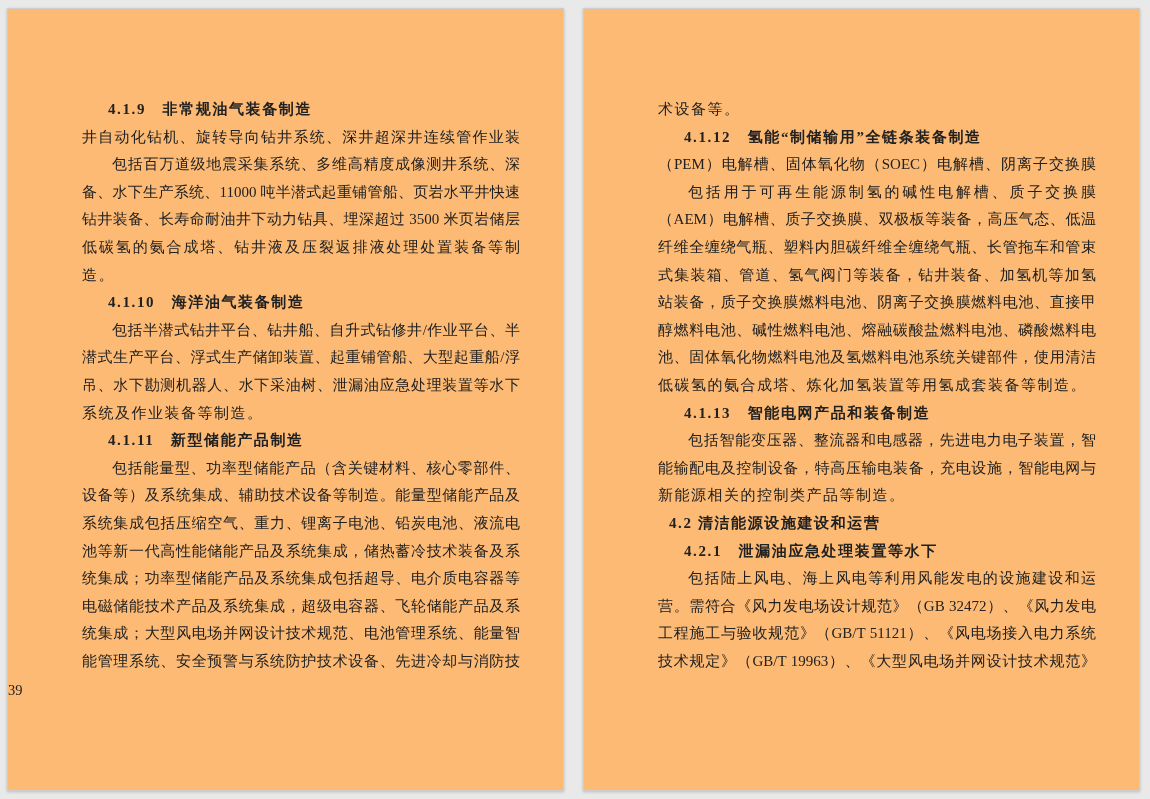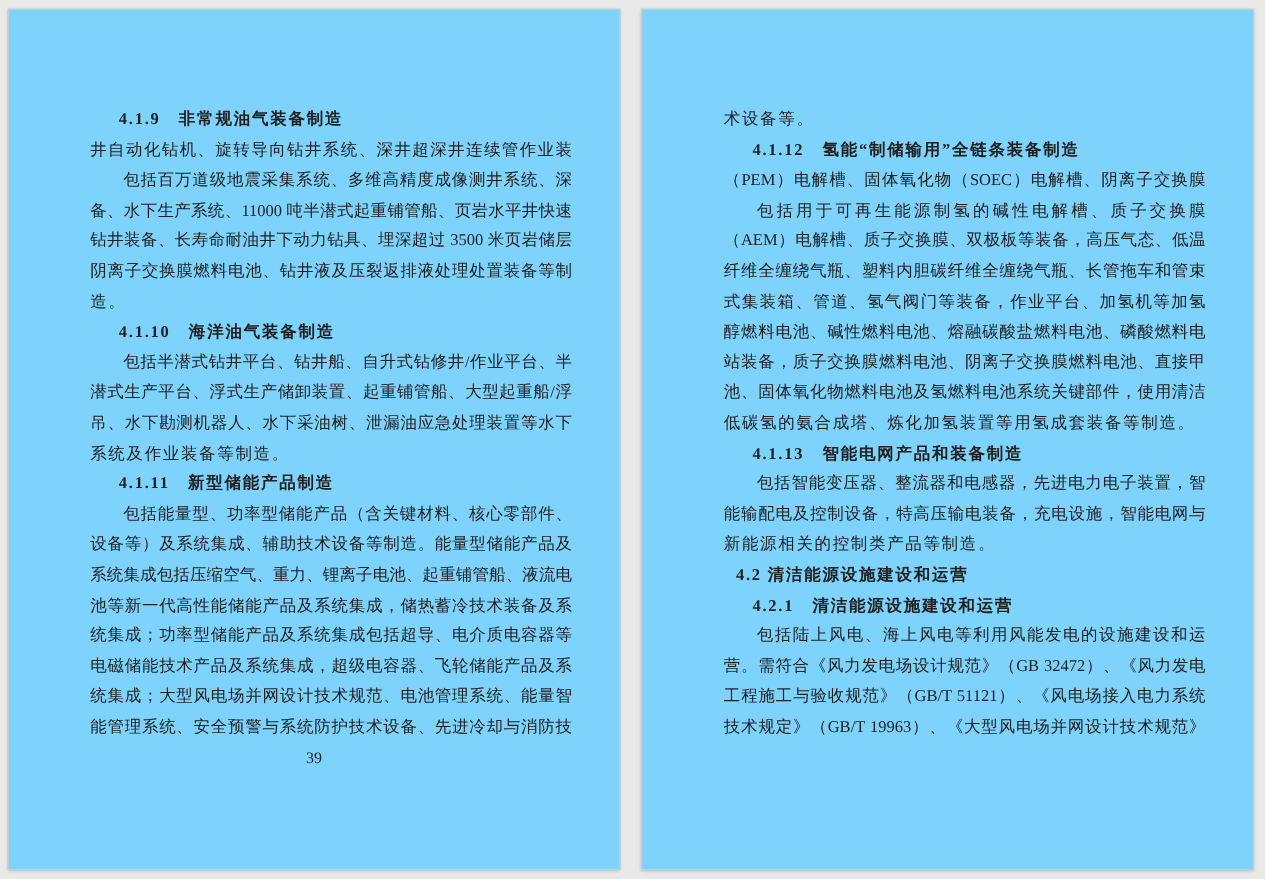--- a/index.html
+++ b/index.html
@@ -17,21 +17,21 @@
     height: 799px;
     padding: 8px 0 0 7px;
     display: flex;
     gap: 19px;
     background: #e9e9e9;
   }
   .page {
     box-sizing: border-box;
     width: 557px;
     height: 783px;
-    background: #7dd3fc;
+    background: #fdba74;
     border: 1px solid #cdcdcd;
     box-shadow: 0 1px 3px rgba(0,0,0,0.20);
     position: relative;
     flex: 0 0 auto;
     overflow: hidden;
   }
   .page-content {
     box-sizing: content-box;
     width: 438px;
     padding: 87px 0 0 74px;
@@ -69,78 +69,77 @@
     padding-left: 26px;
     letter-spacing: 1.6px;
   }
   .ln.heading2 {
     font-weight: bold;
     padding-left: 11px;
     letter-spacing: 1.6px;
   }
   .page-footer {
     width: 100%;
-    text-align: center;
     margin-top: 5px;
     font-size: 14.5px;
     line-height: 20px;
     color: #222;
   }
 </style>
 </head>
 <body>
 
 <div class="viewer">
 
   <div class="page">
     <div class="page-content">
         <div class="ln heading">4.1.9　非常规油气装备制造</div>
         <div class="ln body">井自动化钻机、旋转导向钻井系统、深井超深井连续管作业装</div>
         <div class="ln body-first">包括百万道级地震采集系统、多维高精度成像测井系统、深</div>
         <div class="ln body">备、水下生产系统、11000 吨半潜式起重铺管船、页岩水平井快速</div>
         <div class="ln body">钻井装备、长寿命耐油井下动力钻具、埋深超过 3500 米页岩储层</div>
-        <div class="ln body">阴离子交换膜燃料电池、钻井液及压裂返排液处理处置装备等制</div>
+        <div class="ln body">低碳氢的氨合成塔、钻井液及压裂返排液处理处置装备等制</div>
         <div class="ln end">造。</div>
         <div class="ln heading">4.1.10　海洋油气装备制造</div>
         <div class="ln body-first">包括半潜式钻井平台、钻井船、自升式钻修井/作业平台、半</div>
         <div class="ln body">潜式生产平台、浮式生产储卸装置、起重铺管船、大型起重船/浮</div>
         <div class="ln body">吊、水下勘测机器人、水下采油树、泄漏油应急处理装置等水下</div>
         <div class="ln end">系统及作业装备等制造。</div>
         <div class="ln heading">4.1.11　新型储能产品制造</div>
         <div class="ln body-first">包括能量型、功率型储能产品（含关键材料、核心零部件、</div>
         <div class="ln body">设备等）及系统集成、辅助技术设备等制造。能量型储能产品及</div>
-        <div class="ln body">系统集成包括压缩空气、重力、锂离子电池、起重铺管船、液流电</div>
+        <div class="ln body">系统集成包括压缩空气、重力、锂离子电池、铅炭电池、液流电</div>
         <div class="ln body">池等新一代高性能储能产品及系统集成，储热蓄冷技术装备及系</div>
         <div class="ln body">统集成；功率型储能产品及系统集成包括超导、电介质电容器等</div>
         <div class="ln body">电磁储能技术产品及系统集成，超级电容器、飞轮储能产品及系</div>
         <div class="ln body">统集成；大型风电场并网设计技术规范、电池管理系统、能量智</div>
         <div class="ln body">能管理系统、安全预警与系统防护技术设备、先进冷却与消防技</div>
       </div>
     <div class="page-footer">39</div>
   </div>
 
   <div class="page">
     <div class="page-content">
         <div class="ln end">术设备等。</div>
         <div class="ln heading">4.1.12　氢能“制储输用”全链条装备制造</div>
         <div class="ln body">（PEM）电解槽、固体氧化物（SOEC）电解槽、阴离子交换膜</div>
         <div class="ln body-first">包括用于可再生能源制氢的碱性电解槽、质子交换膜</div>
         <div class="ln body">（AEM）电解槽、质子交换膜、双极板等装备，高压气态、低温</div>
         <div class="ln body">纤维全缠绕气瓶、塑料内胆碳纤维全缠绕气瓶、长管拖车和管束</div>
-        <div class="ln body">式集装箱、管道、氢气阀门等装备，作业平台、加氢机等加氢</div>
+        <div class="ln body">式集装箱、管道、氢气阀门等装备，钻井装备、加氢机等加氢</div>
+        <div class="ln body">站装备，质子交换膜燃料电池、阴离子交换膜燃料电池、直接甲</div>
         <div class="ln body">醇燃料电池、碱性燃料电池、熔融碳酸盐燃料电池、磷酸燃料电</div>
-        <div class="ln body">站装备，质子交换膜燃料电池、阴离子交换膜燃料电池、直接甲</div>
         <div class="ln body">池、固体氧化物燃料电池及氢燃料电池系统关键部件，使用清洁</div>
         <div class="ln end">低碳氢的氨合成塔、炼化加氢装置等用氢成套装备等制造。</div>
         <div class="ln heading">4.1.13　智能电网产品和装备制造</div>
         <div class="ln body-first">包括智能变压器、整流器和电感器，先进电力电子装置，智</div>
         <div class="ln body">能输配电及控制设备，特高压输电装备，充电设施，智能电网与</div>
         <div class="ln end">新能源相关的控制类产品等制造。</div>
         <div class="ln heading2">4.2 清洁能源设施建设和运营</div>
-        <div class="ln heading">4.2.1　清洁能源设施建设和运营</div>
+        <div class="ln heading">4.2.1　泄漏油应急处理装置等水下</div>
         <div class="ln body-first">包括陆上风电、海上风电等利用风能发电的设施建设和运</div>
         <div class="ln body">营。需符合《风力发电场设计规范》（GB 32472）、《风力发电</div>
         <div class="ln body">工程施工与验收规范》（GB/T 51121）、《风电场接入电力系统</div>
         <div class="ln body">技术规定》（GB/T 19963）、《大型风电场并网设计技术规范》</div>
       </div>
   </div>
 
 </div>
 
 </body></html>

